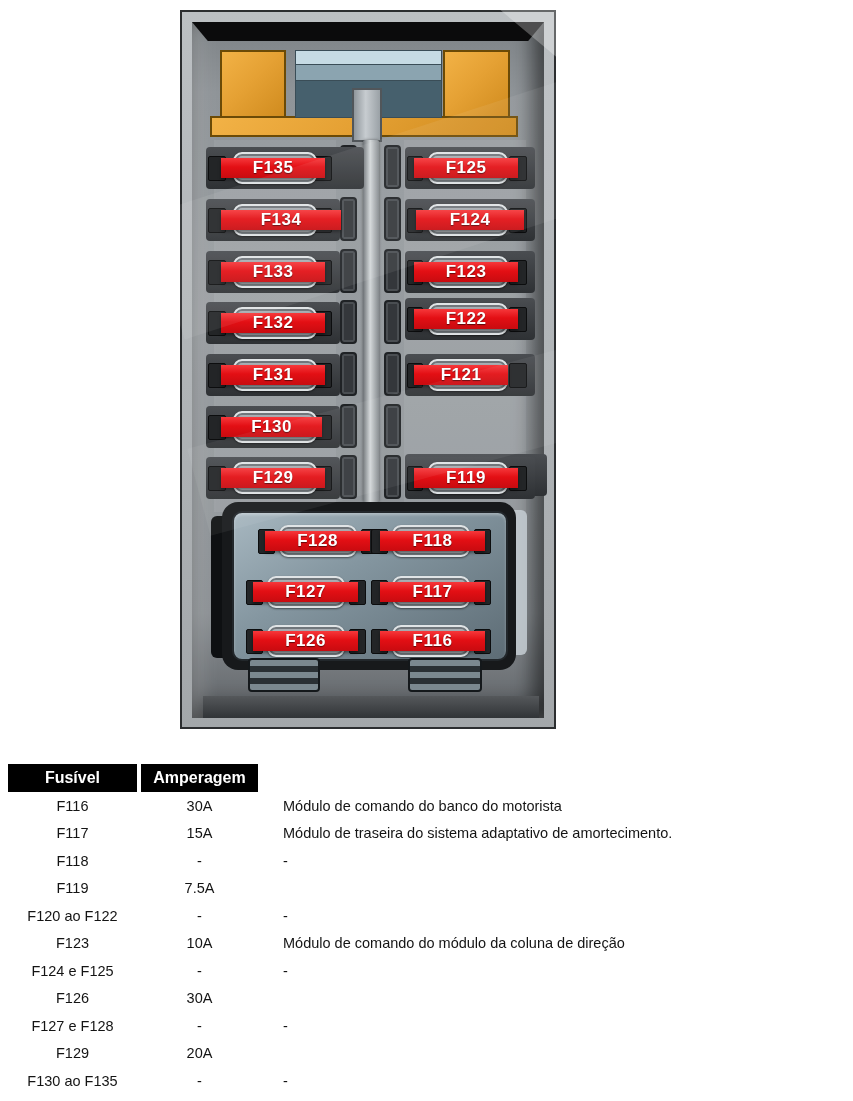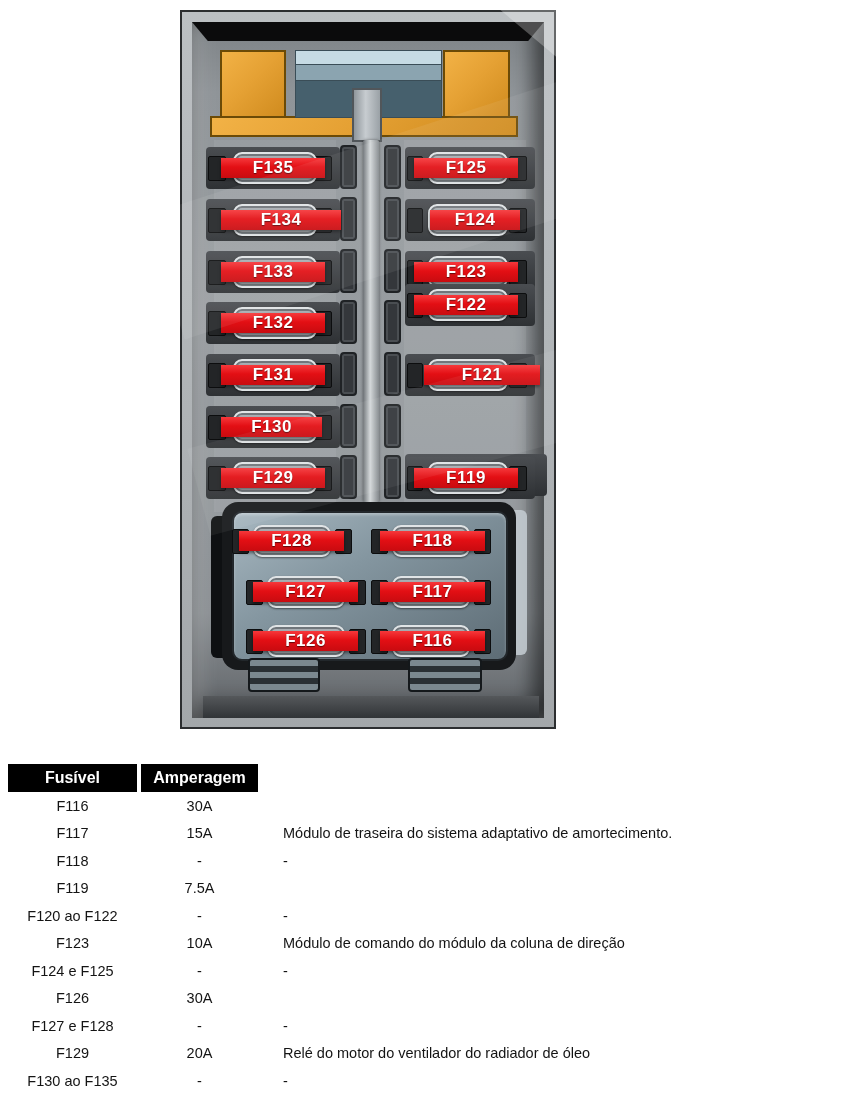--- a/index.html
+++ b/index.html
@@ -128,21 +128,21 @@
 
     <div class="low-tab-right"></div>
     <div class="low-tab-left"></div>
     <div class="low-outer"></div>
     <div class="low-inner"></div>
     <div class="clip" style="left:248px;width:72px"></div>
     <div class="clip" style="left:408px;width:74px"></div>
     <div class="bottom-band"></div>
 
     <div id="fuse-layer">
-        <div class="fuse-unit" style="left: 206px; top: 147px; width: 134px;">
+        <div class="fuse-unit" style="left: 206px; top: 147px; width: 158px;">
           <div class="slot-back"></div>
           <div class="tab" style="left:2px;width:18px"></div>
           <div class="tab" style="left:108px;width:18px"></div>
           <div class="fuse-body" style="left:27px;width:84px"></div>
           <div class="fuse-band" style="left:15px;width:104px;background:linear-gradient(180deg,#f6383b 0%,#e30f14 45%,#c80b10 100%)">
             <span>F135</span>
           </div>
         </div>
         <div class="fuse-unit" style="left: 206px; top: 199px; width: 134px;">
           <div class="slot-back"></div>
@@ -205,48 +205,48 @@
           <div class="fuse-body" style="left:23px;width:80px"></div>
           <div class="fuse-band" style="left:9px;width:104px;background:linear-gradient(180deg,#f6383b 0%,#e30f14 45%,#c80b10 100%)">
             <span>F125</span>
           </div>
         </div>
         <div class="fuse-unit" style="left: 405px; top: 199px; width: 130px;">
           <div class="slot-back"></div>
           <div class="tab" style="left:2px;width:16px"></div>
           <div class="tab" style="left:104px;width:18px"></div>
           <div class="fuse-body" style="left:23px;width:80px"></div>
-          <div class="fuse-band" style="left:25px;width:90px;background:linear-gradient(180deg,#f6383b 0%,#e30f14 45%,#c80b10 100%)">
+          <div class="fuse-band" style="left:11px;width:108px;background:linear-gradient(180deg,#f6383b 0%,#e30f14 45%,#c80b10 100%)">
             <span>F124</span>
           </div>
         </div>
         <div class="fuse-unit" style="left: 405px; top: 251px; width: 130px;">
           <div class="slot-back"></div>
           <div class="tab" style="left:2px;width:16px"></div>
           <div class="tab" style="left:104px;width:18px"></div>
           <div class="fuse-body" style="left:23px;width:80px"></div>
           <div class="fuse-band" style="left:9px;width:104px;background:linear-gradient(180deg,#f6383b 0%,#e30f14 45%,#c80b10 100%)">
             <span>F123</span>
           </div>
         </div>
-        <div class="fuse-unit" style="left: 405px; top: 284px; width: 130px;">
+        <div class="fuse-unit" style="left: 405px; top: 298px; width: 130px;">
           <div class="slot-back"></div>
           <div class="tab" style="left:2px;width:16px"></div>
           <div class="tab" style="left:104px;width:18px"></div>
           <div class="fuse-body" style="left:23px;width:80px"></div>
           <div class="fuse-band" style="left:9px;width:104px;background:linear-gradient(180deg,#f6383b 0%,#e30f14 45%,#c80b10 100%)">
             <span>F122</span>
           </div>
         </div>
         <div class="fuse-unit" style="left: 405px; top: 354px; width: 130px;">
           <div class="slot-back"></div>
           <div class="tab" style="left:2px;width:16px"></div>
           <div class="tab" style="left:104px;width:18px"></div>
           <div class="fuse-body" style="left:23px;width:80px"></div>
-          <div class="fuse-band" style="left:19px;width:116px;background:linear-gradient(180deg,#f6383b 0%,#e30f14 45%,#c80b10 100%)">
+          <div class="fuse-band" style="left:9px;width:94px;background:linear-gradient(180deg,#f6383b 0%,#e30f14 45%,#c80b10 100%)">
             <span>F121</span>
           </div>
         </div>
         <div class="fuse-unit" style="left: 405px; top: 406px; width: 142px; margin-top: 48px;">
           <div class="slot-back"></div>
           <div class="tab" style="left:2px;width:16px"></div>
           <div class="tab" style="left:104px;width:18px"></div>
           <div class="fuse-body" style="left:23px;width:80px"></div>
           <div class="fuse-band" style="left:9px;width:104px;background:linear-gradient(180deg,#f6383b 0%,#e30f14 45%,#c80b10 100%)">
             <span>F120</span>
@@ -254,21 +254,21 @@
         </div>
         <div class="fuse-unit" style="left: 405px; top: 457px; width: 130px;">
           <div class="slot-back"></div>
           <div class="tab" style="left:2px;width:16px"></div>
           <div class="tab" style="left:104px;width:18px"></div>
           <div class="fuse-body" style="left:23px;width:80px"></div>
           <div class="fuse-band" style="left:9px;width:104px;background:linear-gradient(180deg,#f6383b 0%,#e30f14 45%,#c80b10 100%)">
             <span>F119</span>
           </div>
         </div>
-        <div class="fuse-unit" style="left: 232px; top: 520px; width: 120px;">
+        <div class="fuse-unit" style="left: 258px; top: 520px; width: 120px;">
           <div class="tab" style="left:0px;width:17px"></div>
           <div class="tab" style="left:103px;width:17px"></div>
           <div class="fuse-body" style="left:21px;width:78px"></div>
           <div class="fuse-band" style="left:7px;width:105px;background:linear-gradient(180deg,#f6383b 0%,#e30f14 45%,#c80b10 100%)">
             <span>F128</span>
           </div>
         </div>
         <div class="fuse-unit" style="left: 246px; top: 571px; width: 120px;">
           <div class="tab" style="left:0px;width:17px"></div>
           <div class="tab" style="left:103px;width:17px"></div>
@@ -318,20 +318,21 @@
 
   <div class="fuse-table">
     <div class="t-head">
       <div class="hc c1">Fusível</div>
       <div class="hc c2">Amperagem</div>
     </div>
     <div class="t-body" id="table-body">
         <div class="tr">
           <div class="bc c1">F116</div>
           <div class="bc c2">30A</div>
+          <div class="bc c3">Módulo de comando do banco do motorista</div>
         </div>
         <div class="tr">
           <div class="bc c1">F117</div>
           <div class="bc c2">15A</div>
           <div class="bc c3">Módulo de traseira do sistema adaptativo de amortecimento.</div>
         </div>
         <div class="tr">
           <div class="bc c1">F118</div>
           <div class="bc c2">-</div>
           <div class="bc c3">-</div>
@@ -360,21 +361,20 @@
           <div class="bc c2">30A</div>
         </div>
         <div class="tr">
           <div class="bc c1">F127 e F128</div>
           <div class="bc c2">-</div>
           <div class="bc c3">-</div>
         </div>
         <div class="tr">
           <div class="bc c1">F129</div>
           <div class="bc c2">20A</div>
-          <div class="bc c3">Relé do motor do ventilador do radiador de óleo</div>
         </div>
         <div class="tr">
           <div class="bc c1">F130 ao F135</div>
           <div class="bc c2">-</div>
           <div class="bc c3">-</div>
         </div>
       </div>
   </div>
 
 </div>

